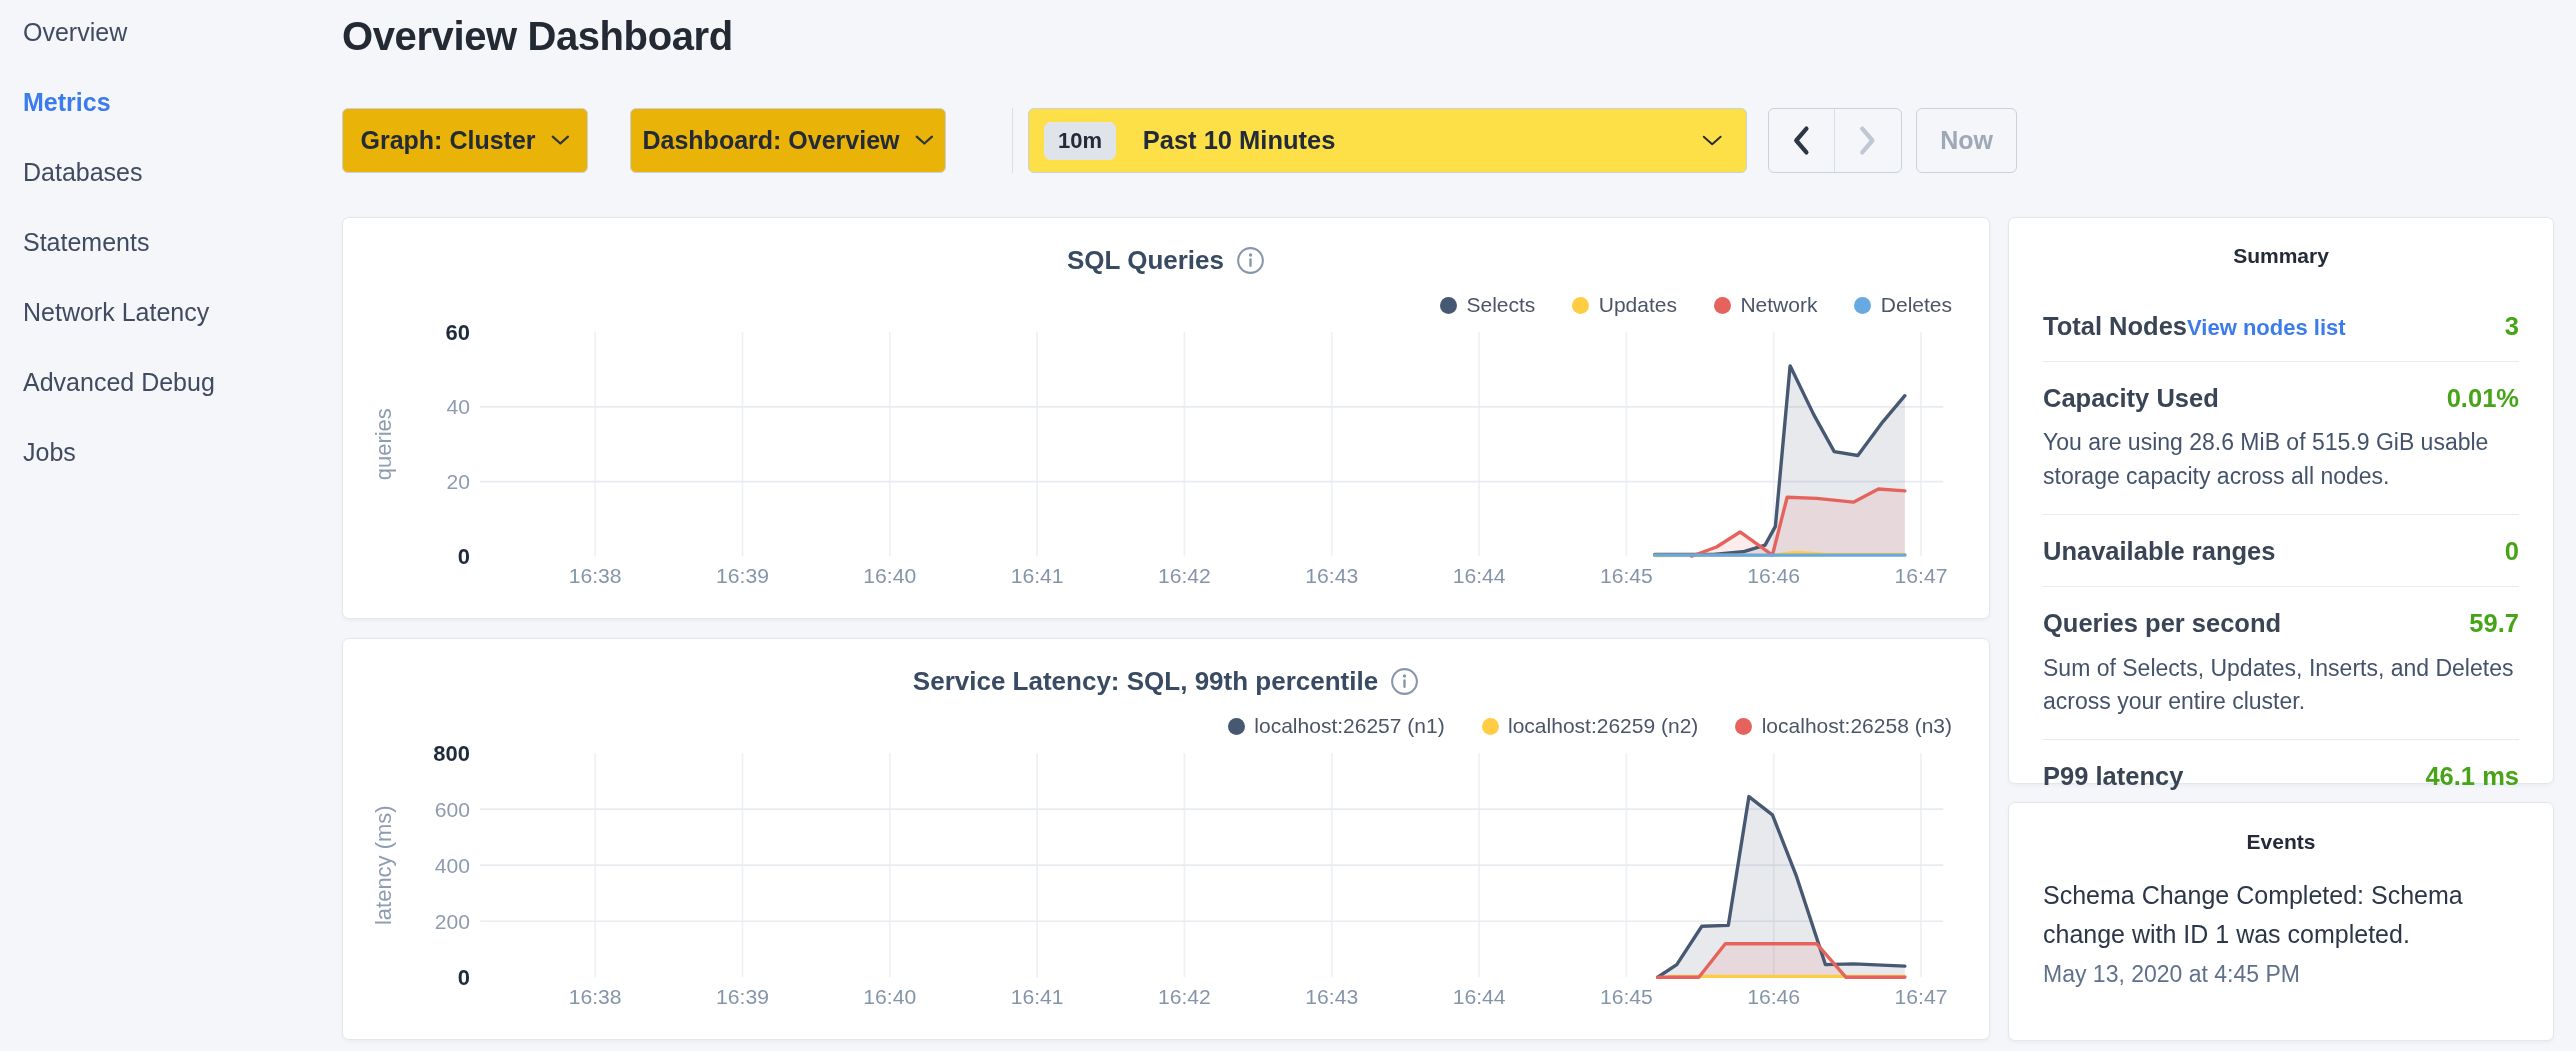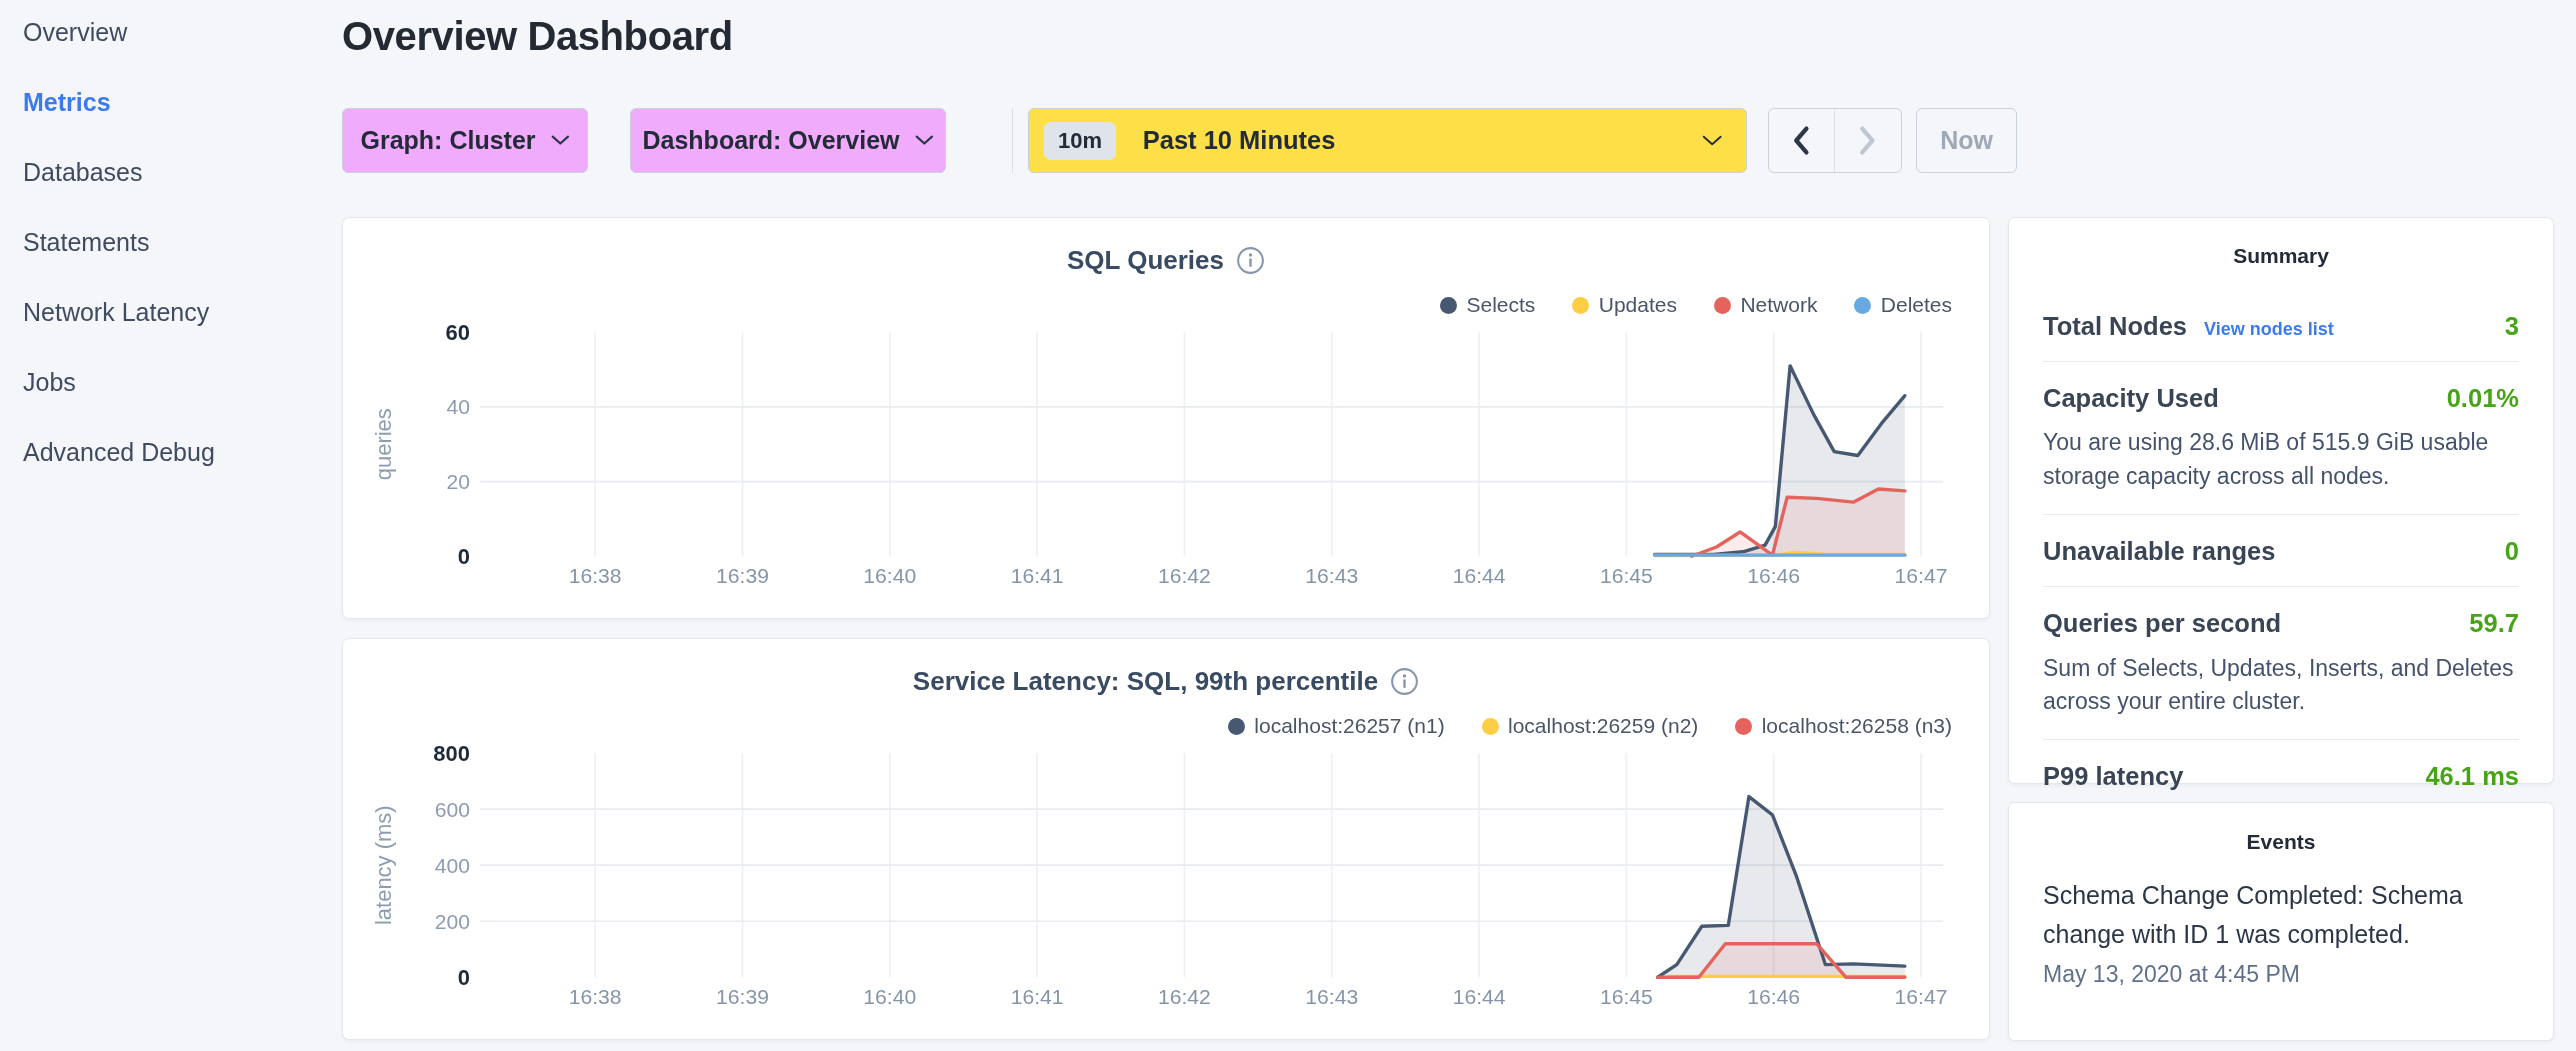--- a/index.html
+++ b/index.html
@@ -12,21 +12,21 @@
   }
   
   .sidebar { position:absolute; left:0; top:0; width:340px; padding:18px 0 0 23px; }
   .sidebar li { list-style:none; height:70px; font-size:25px; color:#3f4b60; cursor:pointer; }
   .sidebar li.active { color:#3b7bec; font-weight:700; }
   
   .page-title { position:absolute; left:342px; top:13.6px; font-size:40px; font-weight:600; color:#242a33; letter-spacing:-0.4px; }
   .controls { position:absolute; left:342px; top:108px; height:65px; display:flex; align-items:stretch; }
   .btn {
     display:flex; align-items:center; justify-content:center; gap:15.3px;
-    background:#f0abfc; border:0.9px solid #c9d1dd; border-radius:6px;
+    background:#eab308; border:0.9px solid #c9d1dd; border-radius:6px;
     font-size:25px; font-weight:700; color:#242b38; cursor:pointer;
   }
   .btn-graph { width:246px; margin-right:42px; }
   .btn-dashboard { width:316px; }
   .v-divider { width:0.9px; background:#d9dee7; margin-left:66px; }
   .time-select {
     margin-left:15.3px; width:719px; background:#fde047; border:0.9px solid #c9d1dd; border-radius:6px;
     display:flex; align-items:center; padding:0 24px 0 15.3px; cursor:pointer;
   }
   .time-badge { background:#dfe3ea; border-radius:6.8px; padding:6px 13.6px; font-size:22px; font-weight:700; color:#242b38; }
@@ -53,39 +53,39 @@
   .tick-y { fill:#8d9cb0; font-size:25px; }
   .tick-y-strong { fill:#1f2b3c; font-size:26px; font-weight:700; }
   .axis-unit { fill:#8d9cb0; font-size:26px; }
   
   .summary-card { left:2008px; top:217px; width:546px; height:567px; padding:25.5px 34px 0; }
   .panel-title { text-align:center; font-size:21px; font-weight:700; color:#242b38; margin-bottom:22px; }
   .srow { border-bottom:0.9px solid #e7ebf1; padding:22px 0 20.4px; }
   .srow:last-child { border-bottom:none; }
   .srow-top { display:flex; align-items:baseline; }
   .slabel { font-size:25.5px; font-weight:700; color:#394455; }
-  .slink { font-size:18px; font-weight:700; color:#3b7bec; margin-left:17px; text-decoration:none; cursor:pointer; }
+  .slink { font-size:22px; font-weight:700; color:#3b7bec; text-decoration:none; cursor:pointer; }
   .sval { margin-left:auto; font-size:25.5px; font-weight:700; color:#47a417; }
   .sdesc { margin-top:13.6px; font-size:23px; line-height:1.45; color:#44536b; }
   .events-card { left:2008px; top:802px; width:546px; height:239px; padding:27px 34px 0; overflow:hidden; }
   .event-text { font-size:25px; line-height:1.55; color:#2b3648; margin-top:22px; }
   .event-time { font-size:23px; color:#61708a; margin-top:7px; }
   .info-icon { display:inline-flex; cursor:pointer; }
 </style>
 </head>
 <body>
 
 <ul class="sidebar">
   <li>Overview</li>
   <li class="active">Metrics</li>
   <li>Databases</li>
   <li>Statements</li>
   <li>Network Latency</li>
+  <li>Advanced Debug</li>
   <li>Jobs</li>
-  <li>Advanced Debug</li>
 </ul>
 
 <h1 class="page-title">Overview Dashboard</h1>
 
 <div class="controls">
   <div class="btn btn-graph">
     <span>Graph: Cluster</span>
     <svg width="18.7" height="10.2" viewBox="0 0 22 12">
         <polyline points="2,2 11,10 20,2" fill="none" stroke="#2c3646" stroke-width="2.6" stroke-linecap="round" stroke-linejoin="round"></polyline>
       </svg>

